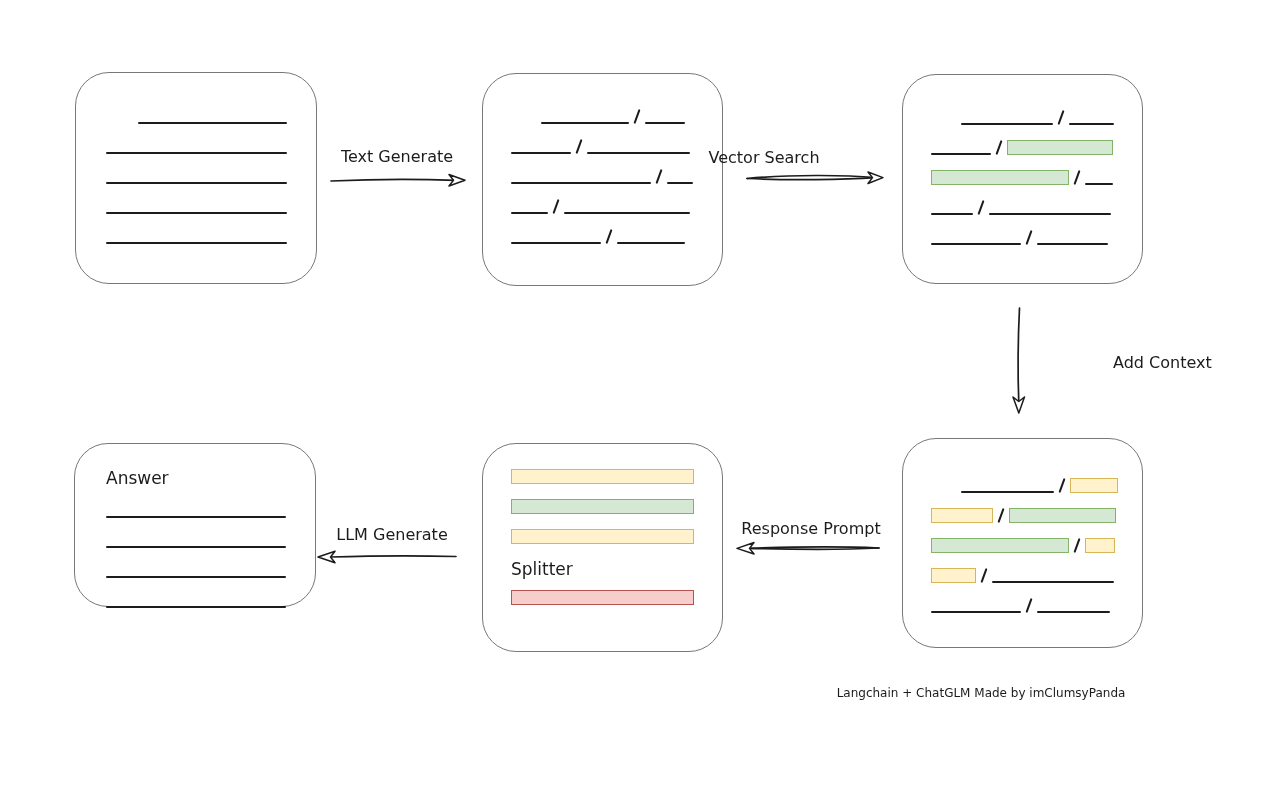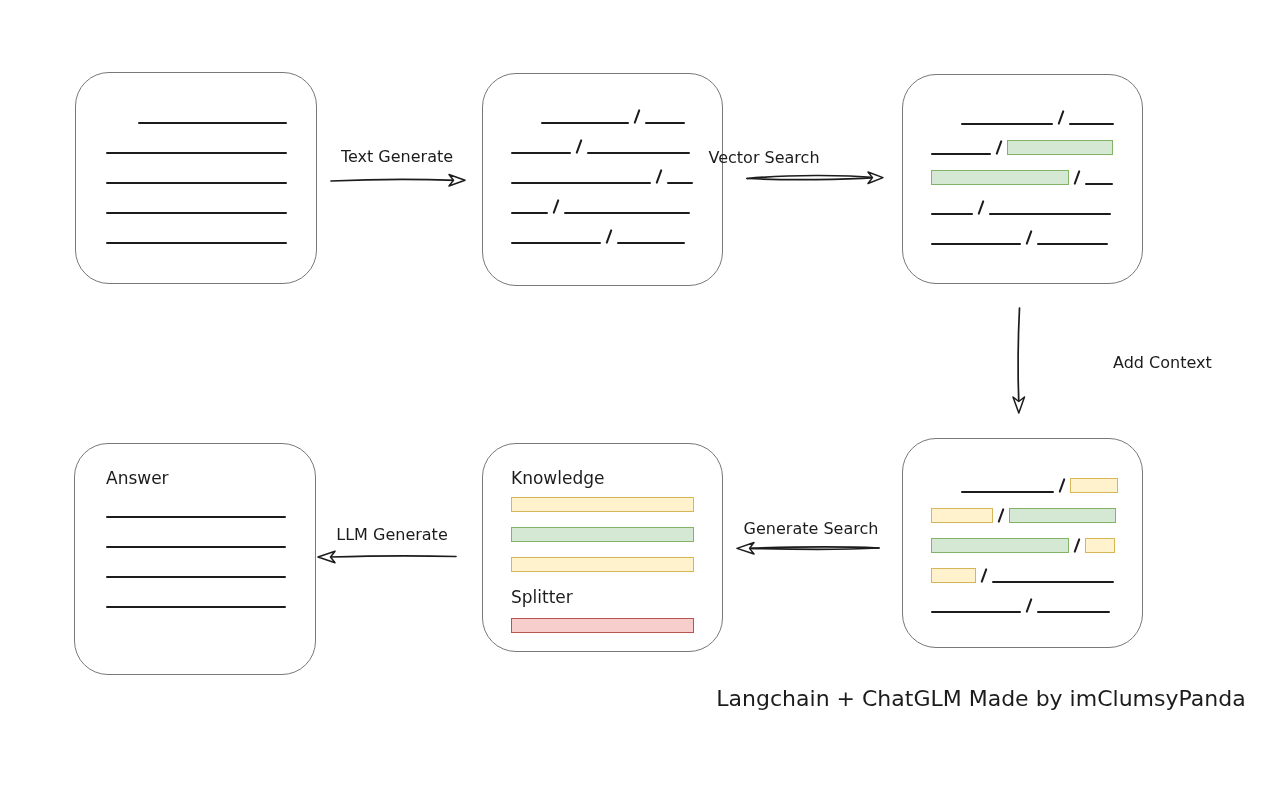--- a/index.html
+++ b/index.html
@@ -10,21 +10,21 @@
   .seg-line{height:2px;background:var(--ink,#1c1c1c);border-radius:1px;}
   .seg-gap{height:1px;}
   .seg-slash{width:2px;height:15px;background:var(--ink,#1c1c1c);transform:rotate(20deg);margin:0 7px;border-radius:1px;flex:none;}
   .bar{height:15px;box-sizing:border-box;border:1px solid;flex:none;}
   .bar.green{background:var(--green-fill,#d5e8d4);border-color:var(--green-border,#82b366);}
   .bar.yellow{background:var(--yellow-fill,#fff2cc);border-color:var(--yellow-border,#d6b656);}
   .bar.red{background:var(--red-fill,#f8cecc);border-color:var(--red-border,#b85450);}
   .box-label{font-size:17px;line-height:20px;color:var(--ink,#1c1c1c);}
   .arrow-label{position:absolute;font-size:16px;line-height:19px;white-space:nowrap;color:var(--ink,#1c1c1c);}
   .centerx{transform:translateX(-50%);}
-  .footer{position:absolute;font-size:22px;white-space:nowrap;color:var(--ink,#1c1c1c);transform:translateX(-50%);}
+  .footer{position:absolute;font-size:12px;white-space:nowrap;color:var(--ink,#1c1c1c);transform:translateX(-50%);}
   svg.arrow{position:absolute;overflow:visible;}
   svg.arrow path{stroke:var(--ink,#1c1c1c);fill:none;stroke-width:1.7;stroke-linecap:round;}
   svg.arrow path.head{fill:#fff;stroke-width:1.5;stroke-linejoin:round;}
 </style>
 </head>
 <body>
 
 <div class="canvas">
 
   <div class="box" style="left:75px;top:72px;width:242px;height:212px;padding:35px 0 0 30px;">
@@ -135,41 +135,40 @@
         </div>
         <div class="row">
           <span class="seg-line" style="width: 90px;"></span>
           <span class="seg-slash"></span>
           <span class="seg-line" style="width: 73px;"></span>
         </div>
       </div>
   </div>
 
   <div class="box" style="left:482px;top:443px;width:241px;height:209px;padding:24px 0 0 28px;">
-    <div class="box-label" style="margin-bottom:8px;">Knowledge</div>
     <div class="rows">
         <div class="row">
           <span class="bar yellow" style="width: 183px;"></span>
         </div>
         <div class="row">
           <span class="bar green" style="width: 183px;"></span>
         </div>
         <div class="row">
           <span class="bar yellow" style="width: 183px;"></span>
         </div>
       </div>
     <div class="box-label" style="margin:15px 0 10px;">Splitter</div>
     <div class="rows">
         <div class="row">
           <span class="bar red" style="width: 183px;"></span>
         </div>
       </div>
   </div>
 
-  <div class="box" style="left:74px;top:443px;width:242px;height:232px;padding:24px 0 0 31px;">
+  <div class="box" style="left:74px;top:443px;width:242px;height:164px;padding:24px 0 0 31px;">
     <div class="box-label" style="margin-bottom:14px;">Answer</div>
     <div class="rows">
         <div class="row">
           <span class="seg-line" style="width: 180px;"></span>
         </div>
         <div class="row">
           <span class="seg-line" style="width: 180px;"></span>
         </div>
         <div class="row">
           <span class="seg-line" style="width: 180px;"></span>
@@ -197,21 +196,21 @@
     <path d="M10.5 1 C 8.8 35, 8.8 70, 9.8 96"></path>
     <path class="head" d="M4 90 L9.8 106 L15.5 90 L9.8 94.5 Z"></path>
   </svg>
   <div class="arrow-label" style="left:1068px;top:353px;margin-left:45px;">Add Context</div>
 
   <svg class="arrow" style="left:732px;top:540px;" width="150" height="16" viewBox="0 0 150 16">
     <path d="M147 8 C 100 6, 55 7, 17 8.4"></path>
     <path d="M147 8 C 100 10.4, 55 9.2, 17 8.4"></path>
     <path class="head" d="M22 2.5 L5 8.4 L22 14 L17.5 8.4 Z"></path>
   </svg>
-  <div class="arrow-label centerx" style="left:811px;top:519px;">Generate Search</div>
+  <div class="arrow-label centerx" style="left:811px;top:519px;">Response Prompt</div>
 
   <svg class="arrow" style="left:314px;top:549px;" width="145" height="16" viewBox="0 0 145 16">
     <path d="M142 7.5 C 100 6.3, 55 6.8, 16 8"></path>
     <path class="head" d="M21 2.2 L4 8 L21 13.8 L16.5 8 Z"></path>
   </svg>
   <div class="arrow-label centerx" style="left:392px;top:525px;">LLM Generate</div>
 
   <div class="footer" style="left:981px;top:686px;">Langchain + ChatGLM Made by imClumsyPanda</div>
 
 </div>

